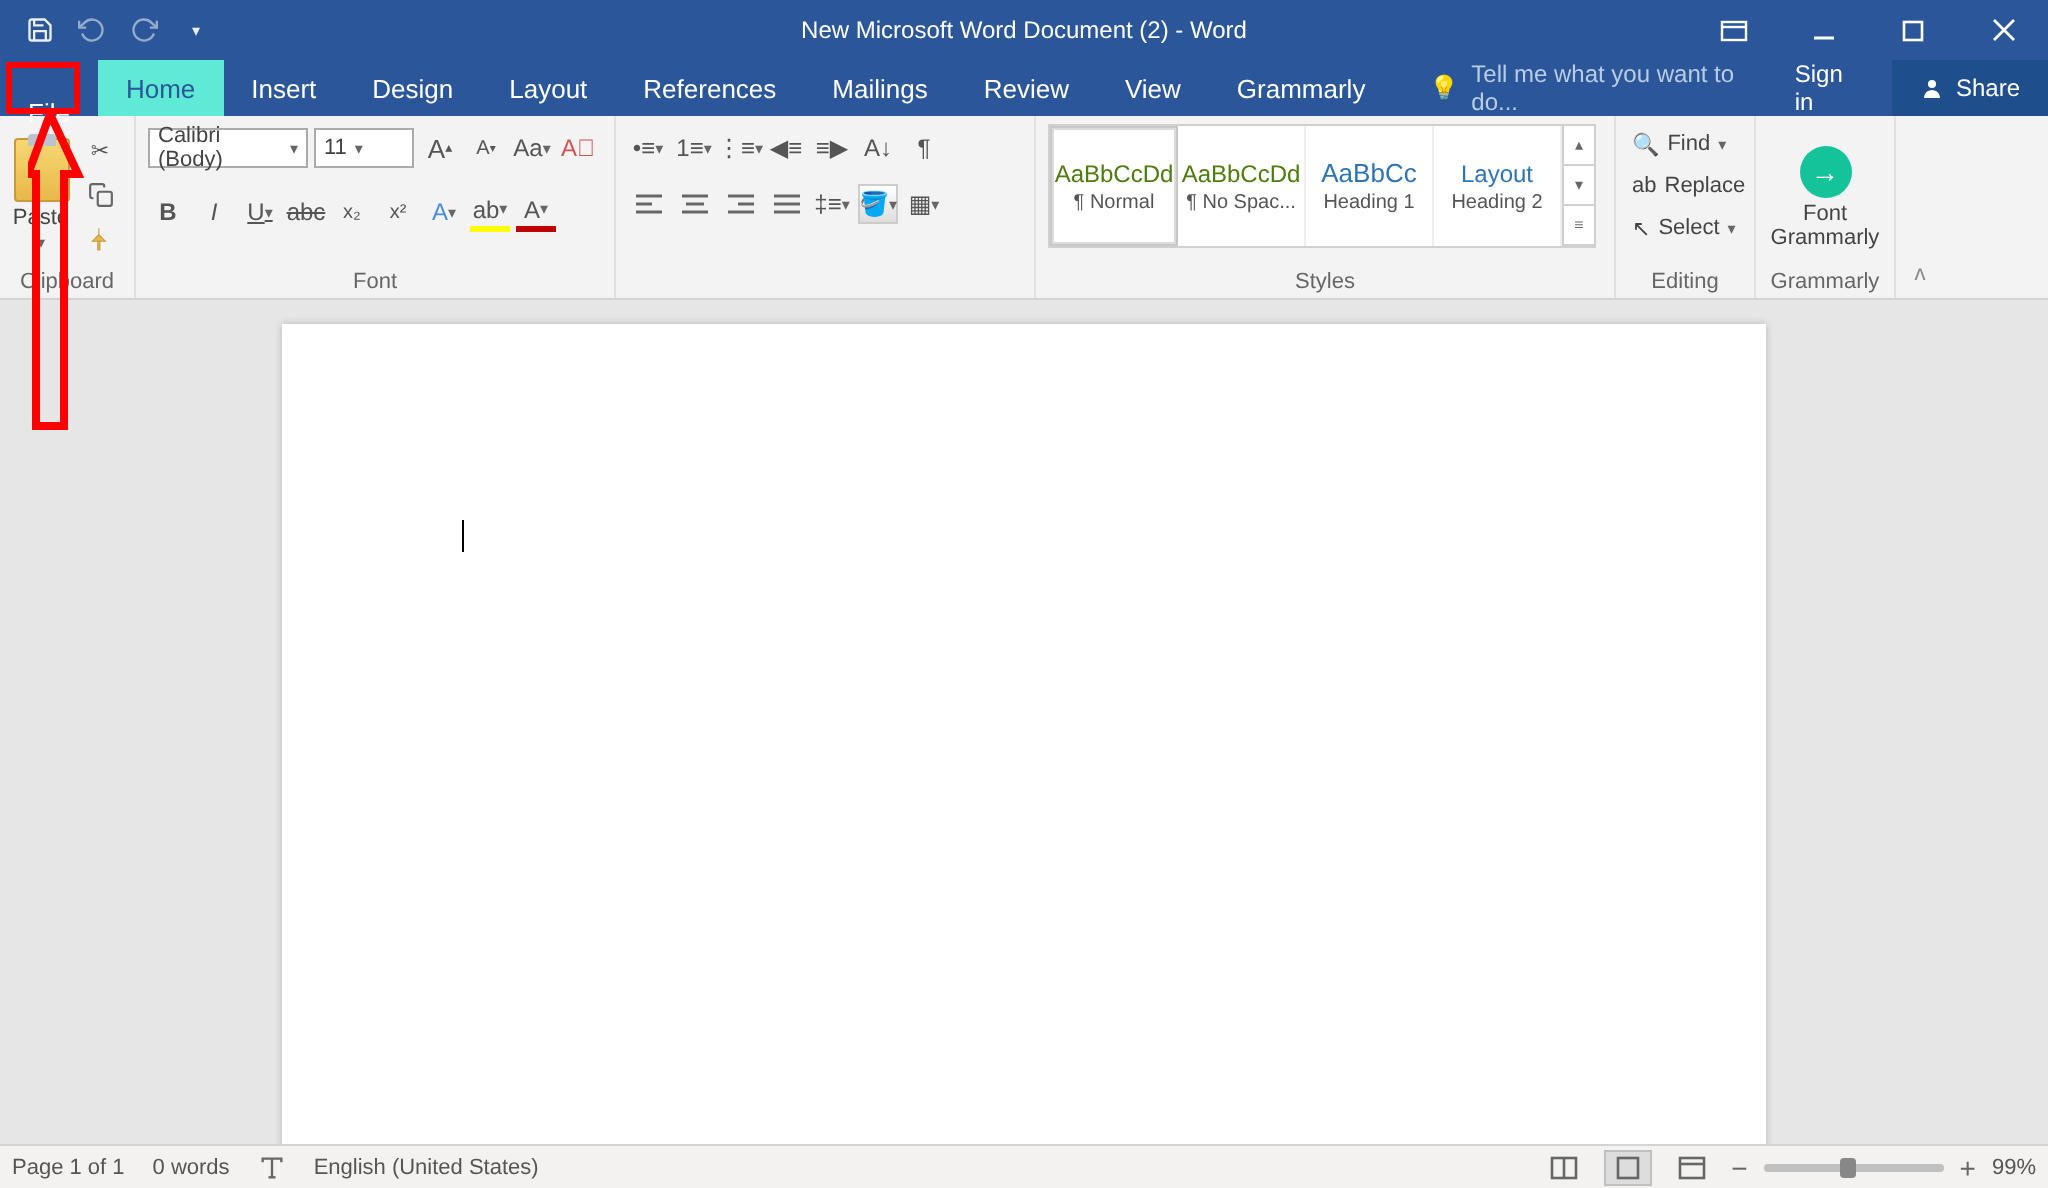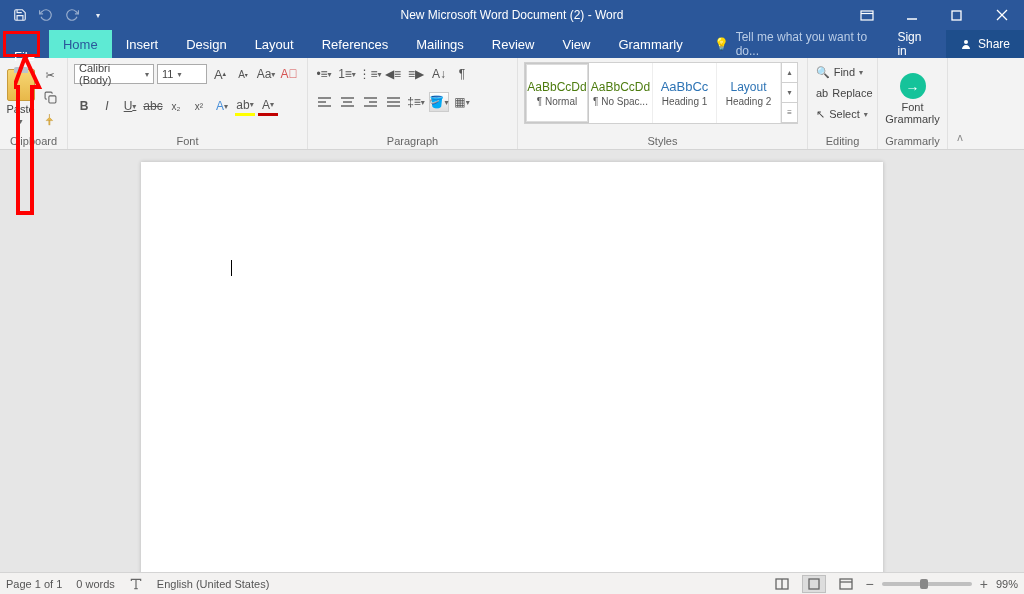--- a/index.html
+++ b/index.html
@@ -277,21 +277,20 @@
               <line x1="0" y1="1" x2="13" y2="1"></line>
               <line x1="0" y1="5" x2="13" y2="5"></line>
               <line x1="0" y1="9" x2="13" y2="9"></line>
             </svg>
           </div>
         <div class="small-btn">‡≡<span class="caret">▾</span></div>
         <div class="small-btn" style="background:linear-gradient(#fff,#ddd);border:1px solid #ccc">🪣<span class="caret">▾</span></div>
         <div class="small-btn">▦<span class="caret">▾</span></div>
       </div>
     </div>
-    <div class="group-label">Paragraph</div>
   </div>
 
   <div class="group styles-group">
     <div class="group-body">
       <div class="styles-gallery">
         <div class="style-item active">
           <div class="style-preview">AaBbCcDd</div>
           <div class="style-name">¶ Normal</div>
         </div>
         <div class="style-item">

